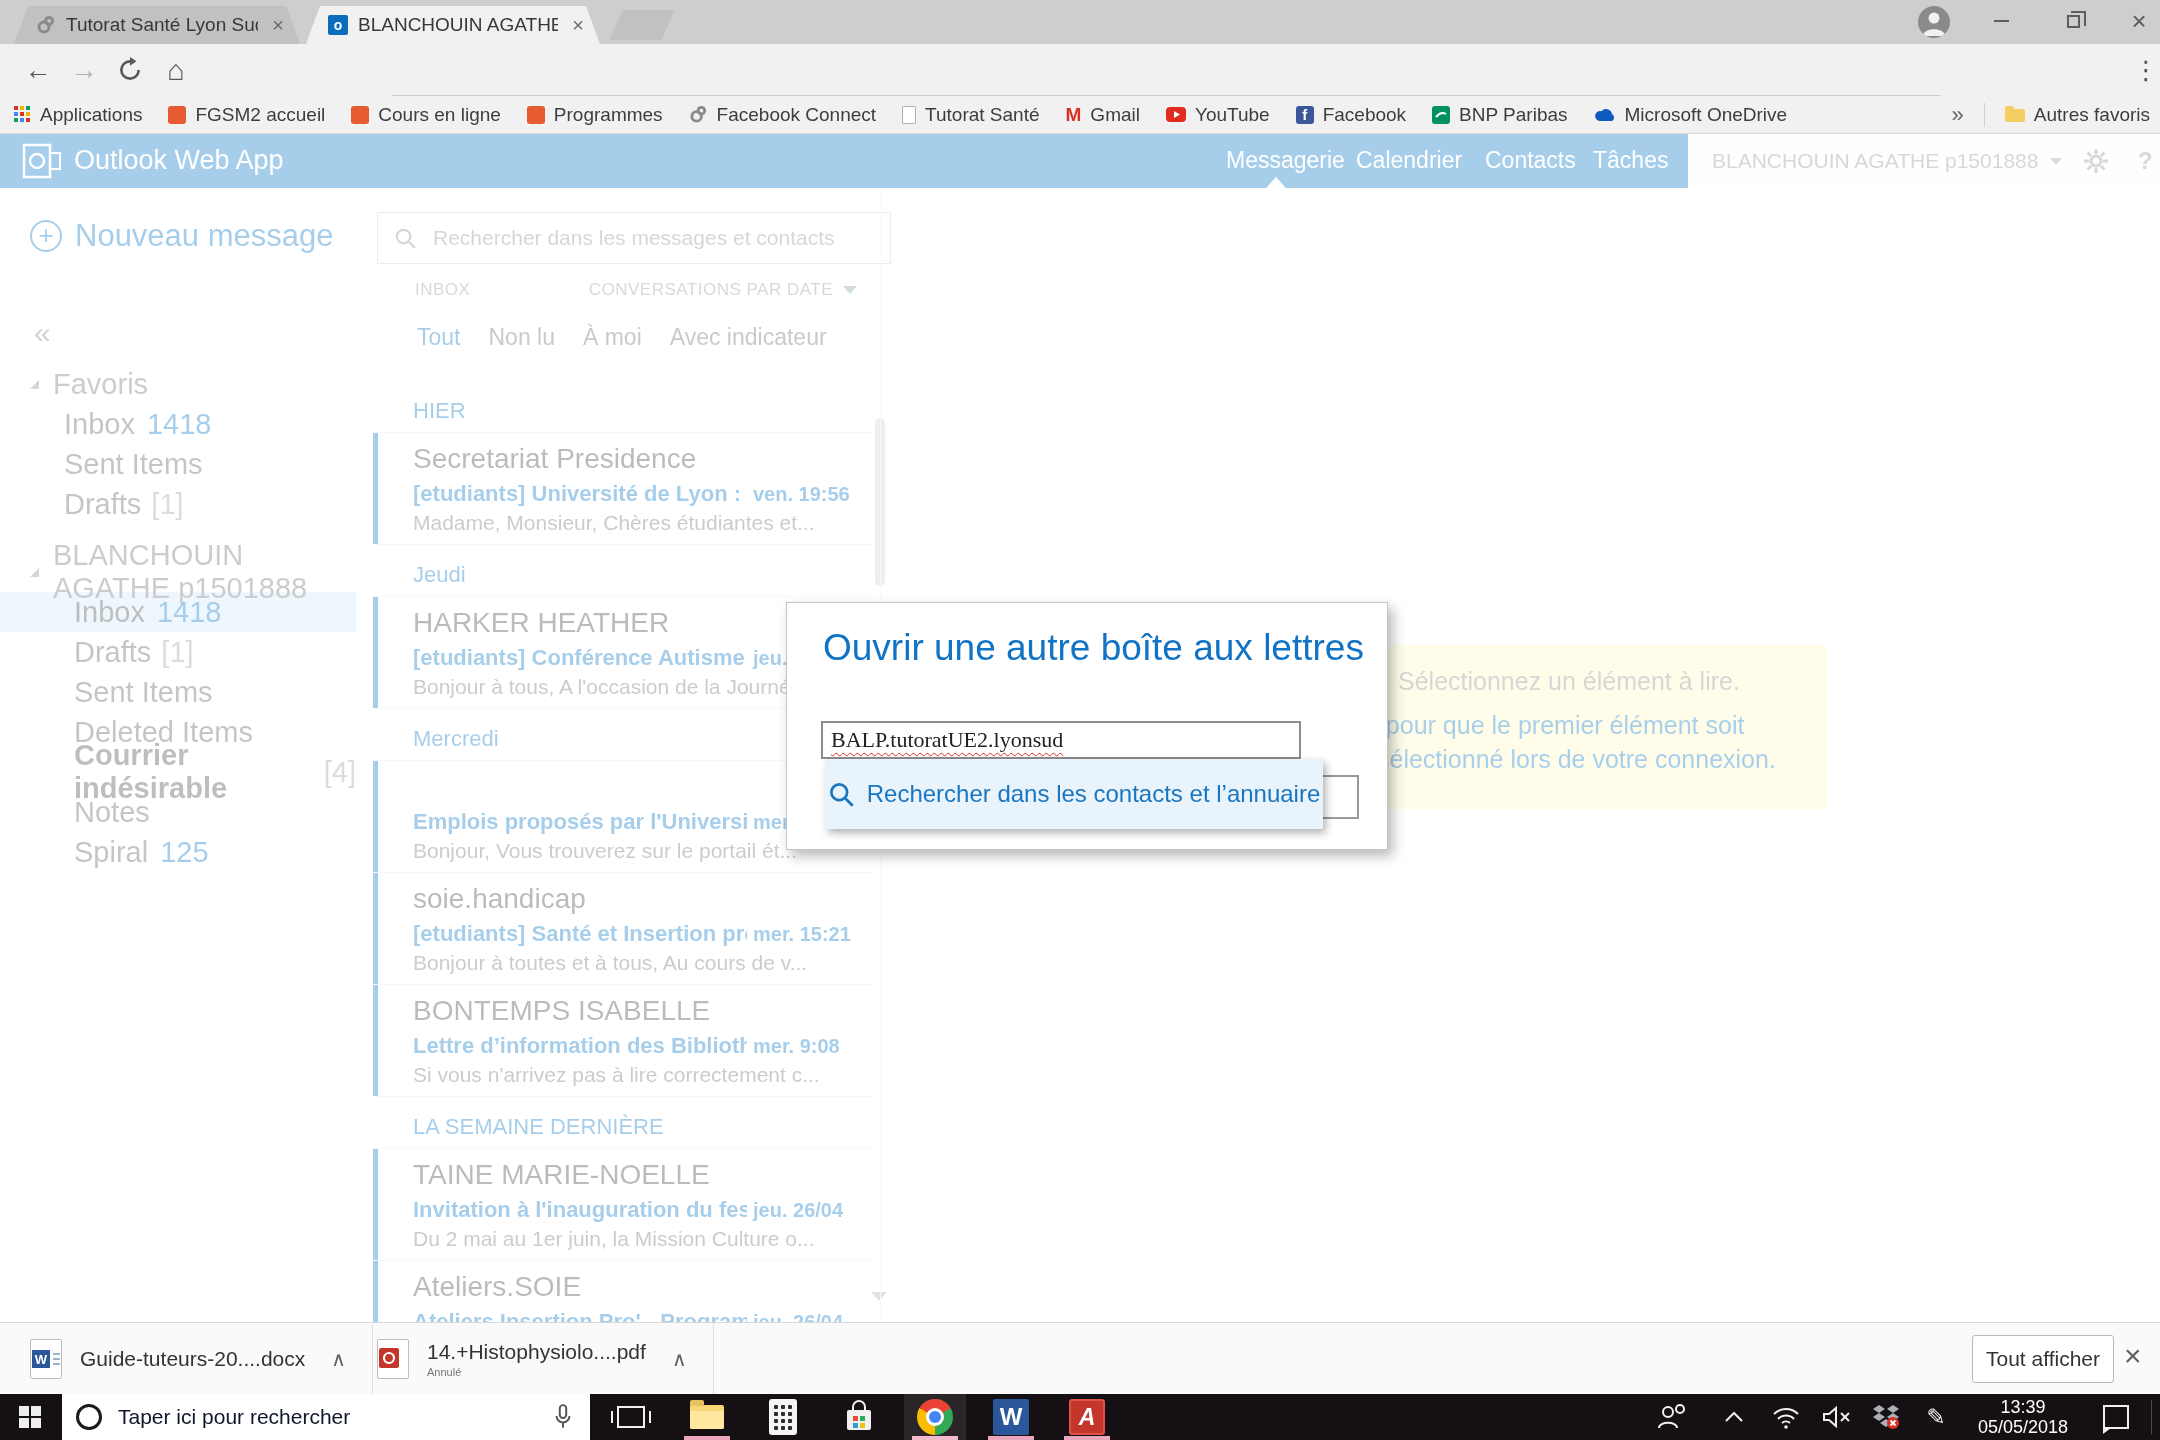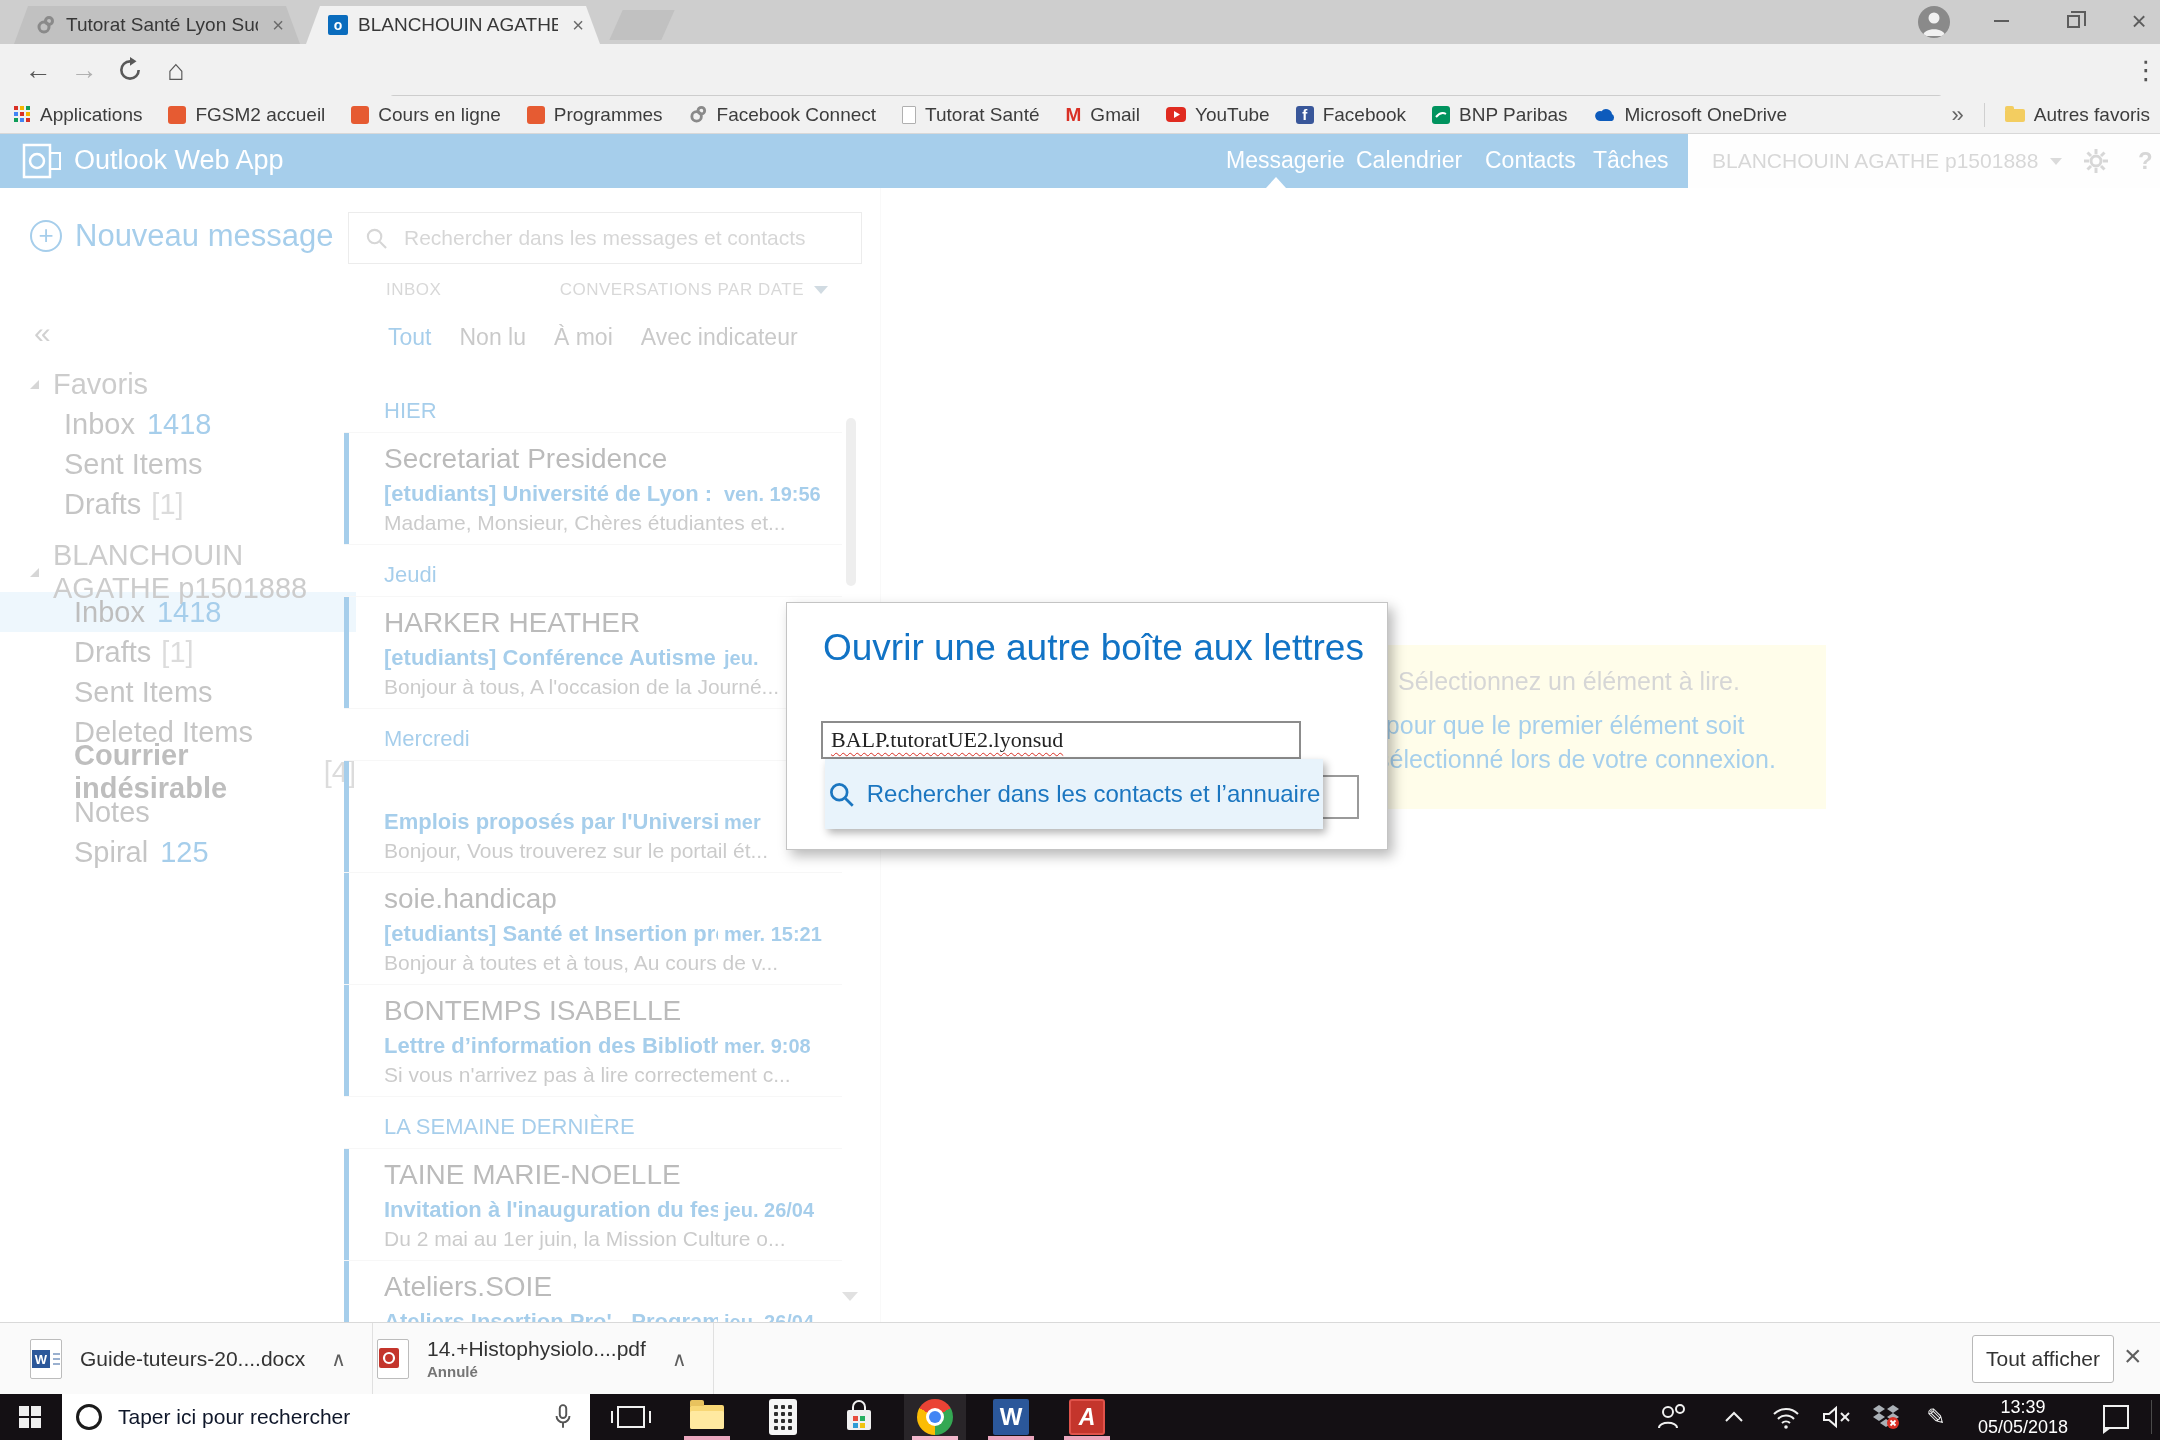--- a/index.html
+++ b/index.html
@@ -70,21 +70,21 @@
   .tsec{color:#6e6e6e;}
   .tchild{padding-left:64px;}
   .tchild2{padding-left:74px;}
   .trow .cnt{color:#0072c6;margin-left:12px;}
   .trow .badge{color:#9a9a9a;margin-left:10px;}
   .trow.selected{background:#cfe7f8;}
   .trow.strong{font-weight:bold;color:#474747;}
   .spacer28{height:28px;}
 
   
-  .listpane{position:absolute;left:344px;top:0;width:524px;height:1188px;}
+  .listpane{position:absolute;left:373px;top:0;width:524px;height:1188px;}
   .sbox{position:absolute;left:4px;top:78px;width:514px;height:52px;background:#fff;border:1px solid #c9c9c9;display:flex;align-items:center;padding-left:16px;}
   .sbox input{border:none;outline:none;flex:1;font-size:21px;color:#444;margin-left:14px;font-family:inherit;background:transparent;}
   .sbox input::placeholder{color:#8b8b8b;}
   .inbox-lbl{position:absolute;left:42px;top:146px;font-size:17px;color:#8f8f8f;letter-spacing:.5px;}
   .sort-lbl{position:absolute;right:40px;top:146px;font-size:17px;color:#8f8f8f;letter-spacing:.5px;display:flex;align-items:center;}
   .sort-caret{width:0;height:0;border-left:7px solid transparent;border-right:7px solid transparent;border-top:8px solid #7b98ab;margin-left:10px;}
   .filters{position:absolute;left:44px;top:190px;display:flex;gap:28px;font-size:23px;color:#666;}
   .filters .active{color:#0072c6;}
   .mlist{position:absolute;left:0;top:246px;right:26px;}
   .mgroup{height:52px;display:flex;align-items:flex-end;padding:0 0 8px 40px;font-size:22px;color:#0072c6;}
@@ -116,21 +116,21 @@
   .modal-input span{text-decoration:underline;text-decoration-style:wavy;text-decoration-color:#d93025;text-decoration-thickness:1px;text-underline-offset:5px;font-family:Liberation Serif, serif;}
   .frag-btn{position:absolute;left:522px;top:172px;width:50px;height:44px;background:#fff;border:2px solid #9a9a9a;z-index:1;}
   .suggest{position:absolute;left:38px;top:156px;width:498px;height:70px;background:#e8f3fb;z-index:2;
            display:flex;align-items:center;justify-content:center;box-shadow:3px 4px 8px rgba(0,0,0,0.3);}
   .suggest .txt{font-size:24px;color:#1b76c0;margin-left:12px;}
 
   
   .dlbar{position:absolute;left:0;top:1322px;width:2160px;height:72px;background:#fafafa;border-top:1px solid #d9d9d9;}
   .dlitem{position:absolute;top:0;height:71px;display:flex;align-items:center;border-right:1px solid #e0e0e0;padding:0 26px 0 30px;}
   .dlname{font-size:21px;color:#333;margin-left:18px;white-space:nowrap;}
-  .dlstatus{font-size:15px;color:#757575;margin-top:2px;font-weight:bold;}
+  .dlstatus{font-size:11px;color:#757575;margin-top:2px;}
   .chev-up{font-size:20px;color:#5f5f5f;margin-left:26px;}
   .dl-page{width:32px;height:40px;background:#fff;border:1px solid #bcbcbc;border-radius:2px;position:relative;}
   .showall{position:absolute;left:1972px;top:12px;width:142px;height:48px;background:#fff;border:1px solid #b9b9b9;border-radius:3px;
            display:flex;align-items:center;justify-content:center;font-size:21px;color:#333;}
   .dlclose{position:absolute;left:2124px;top:16px;font-size:30px;color:#5f5f5f;}
 
   
   .taskbar{position:absolute;left:0;top:1394px;width:2160px;height:46px;background:#141014;}
   .tb-start{position:absolute;left:0;top:0;width:60px;height:46px;display:flex;align-items:center;justify-content:center;}
   .winlogo{display:grid;grid-template-columns:10px 10px;grid-template-rows:10px 10px;gap:2px;}

